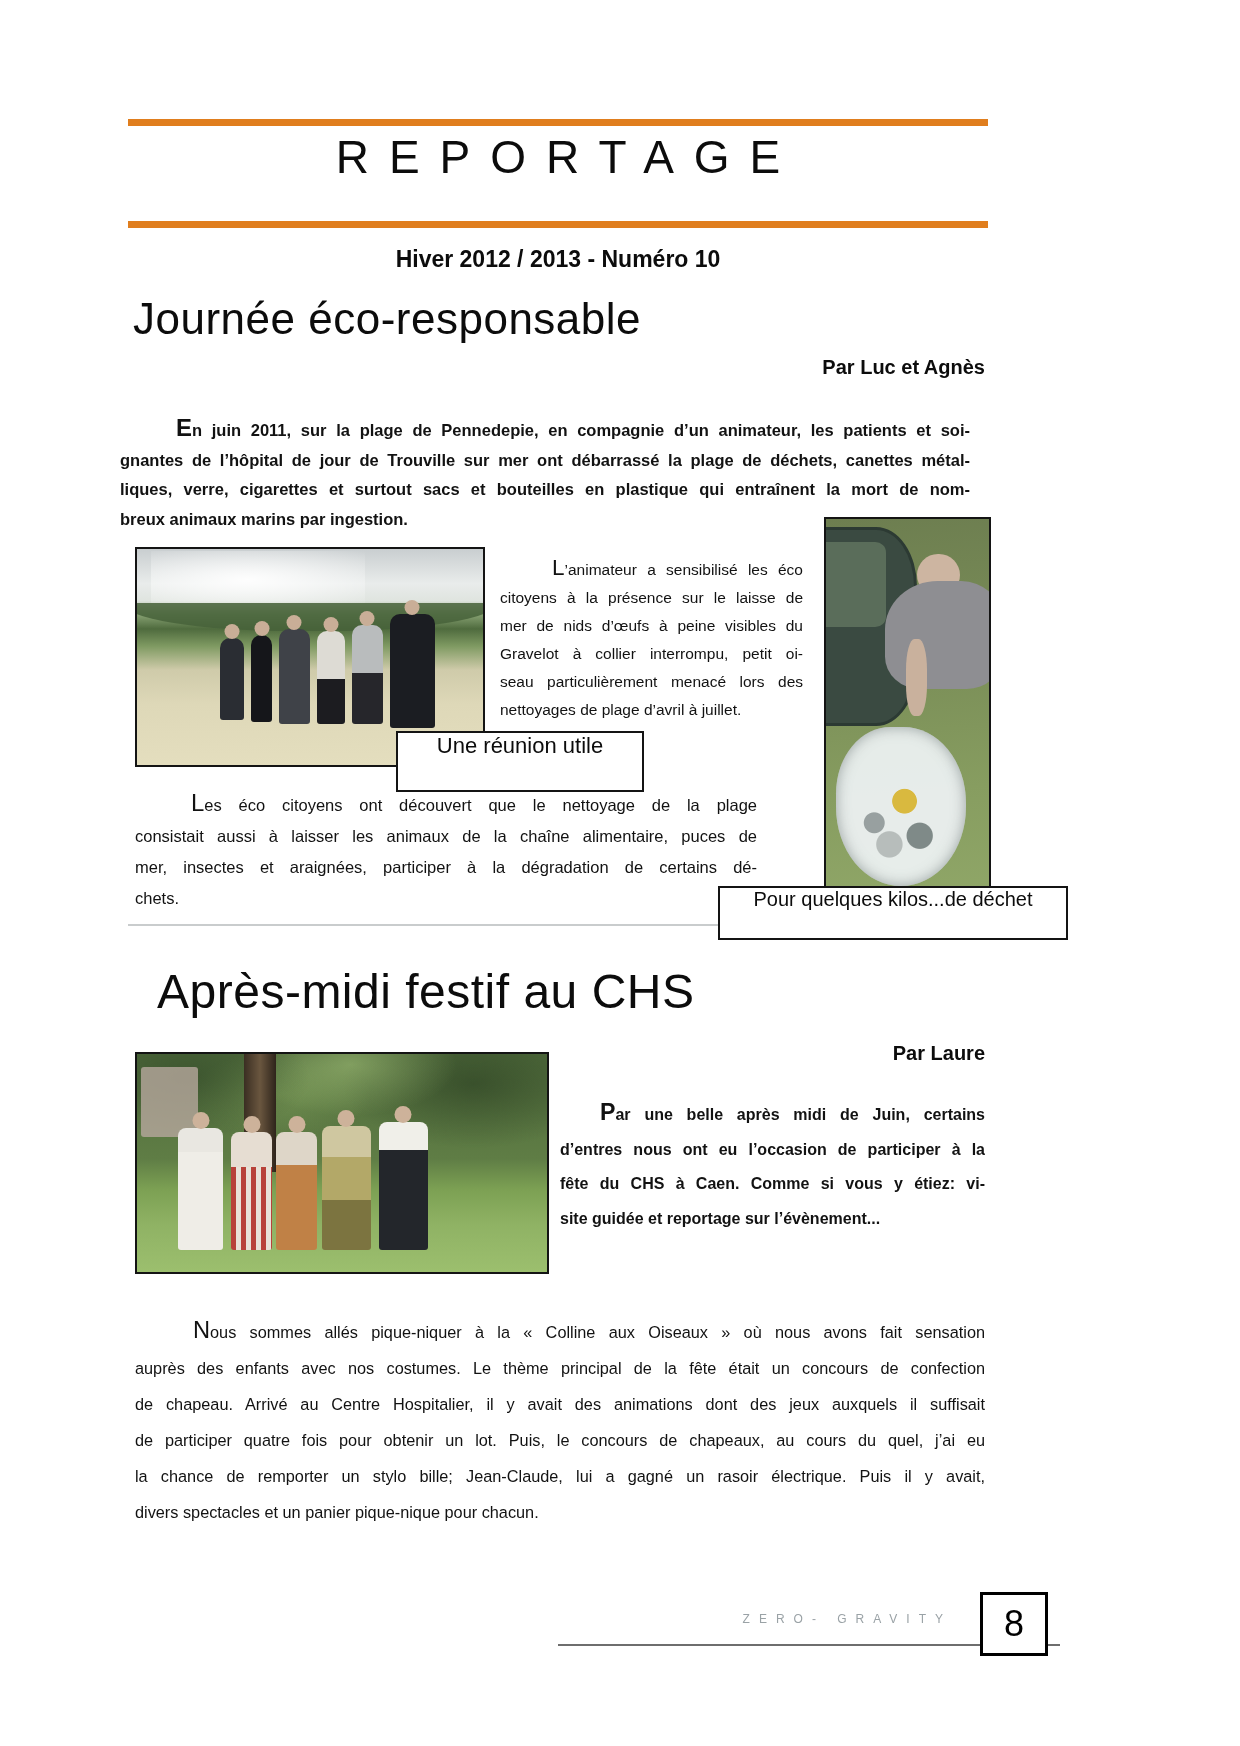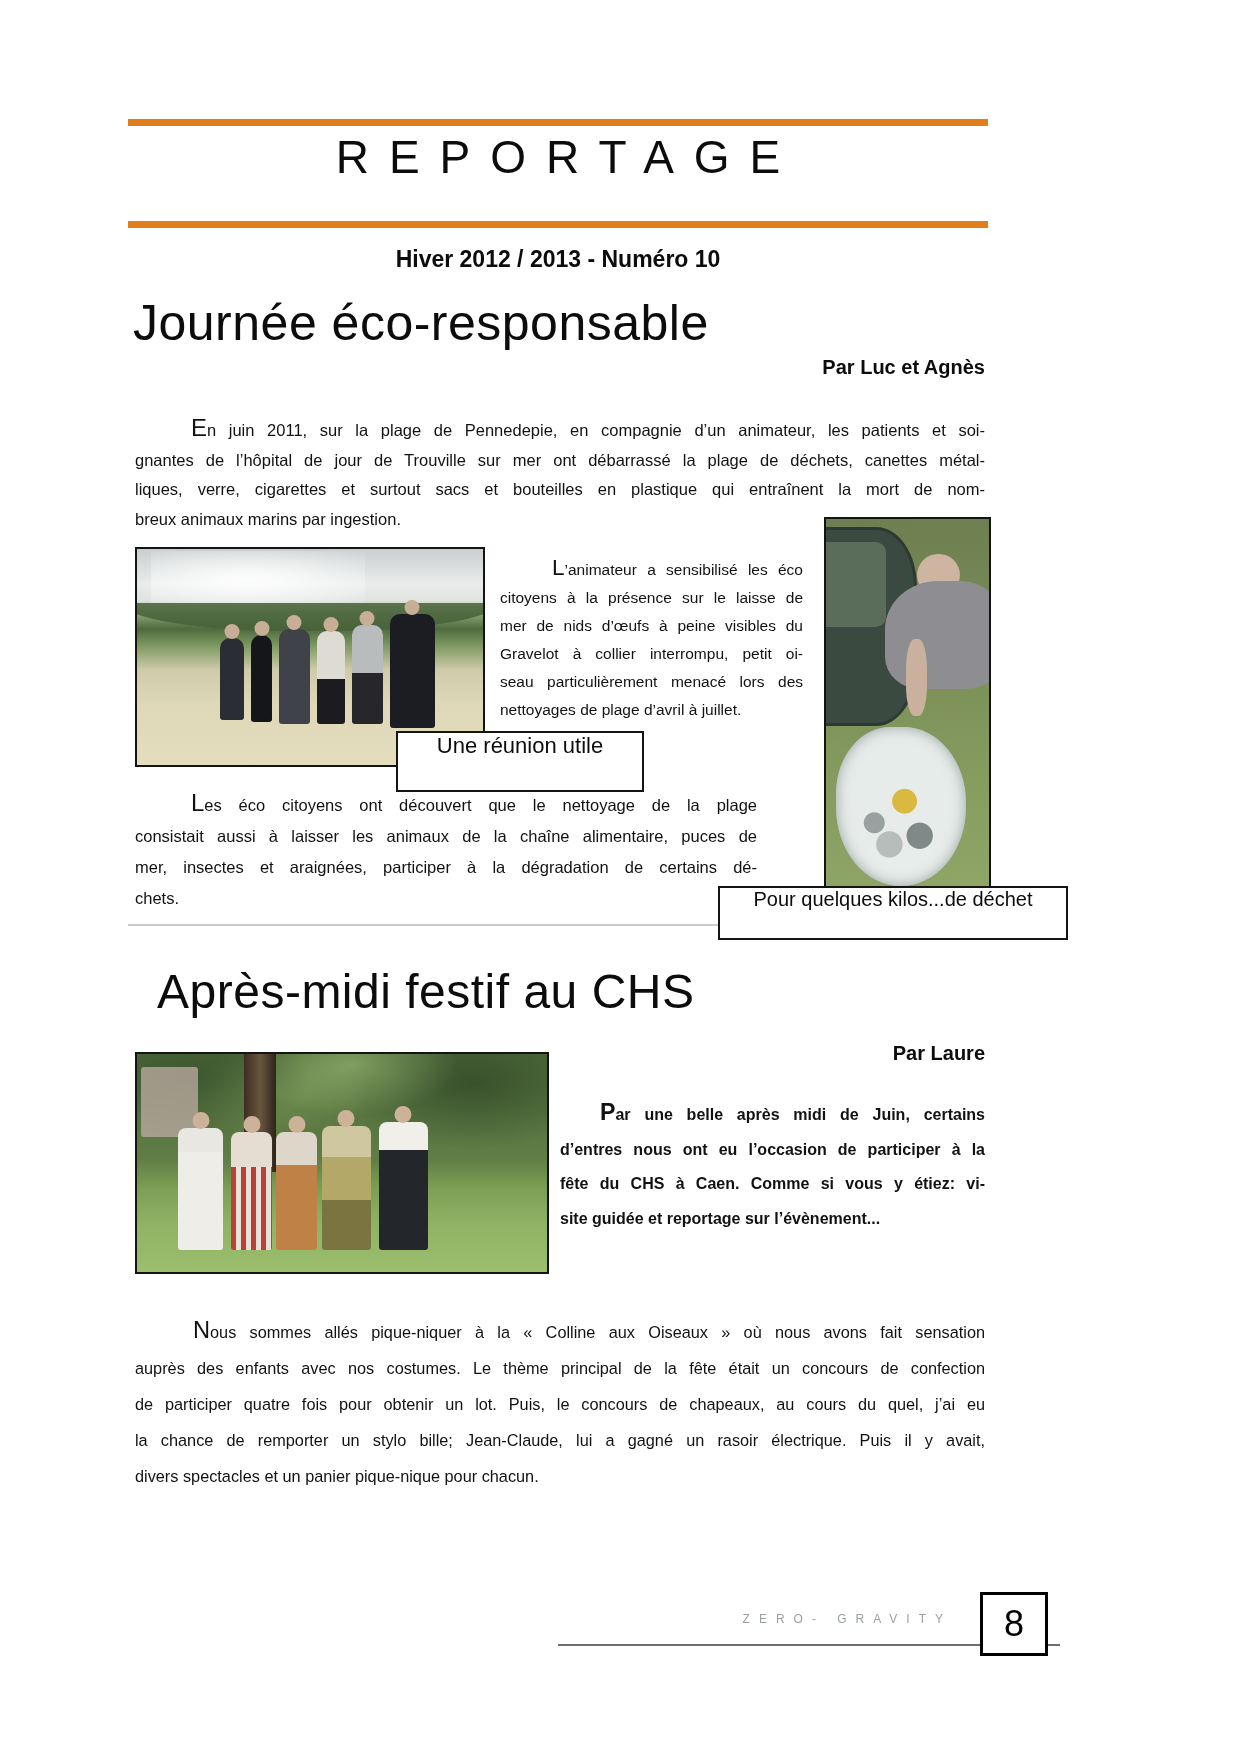--- a/index.html
+++ b/index.html
@@ -9,33 +9,33 @@
   }
   .rule { position:absolute; left:128px; width:860px; height:7px; background:#E07E1E; }
   .rule-top { top:119px; }
   .rule-mid { top:221px; }
   .section-title {
     position:absolute; left:128px; width:860px; top:130px; text-align:center;
     font-size:46px; font-weight:400; letter-spacing:20px; text-indent:20px; color:#0c0c0c;
   }
   .issue { position:absolute; left:128px; width:860px; top:246px; text-align:center;
     font-weight:bold; font-size:23px; color:#0c0c0c; }
-  .h1 { position:absolute; left:133px; top:294px; font-size:50px; font-weight:400; color:#0c0c0c; letter-spacing:0.5px; }
+  .h1 { position:absolute; left:133px; top:294px; font-size:44px; font-weight:400; color:#0c0c0c; letter-spacing:0.5px; }
   .h2 { position:absolute; left:133px; top:964px; font-size:48px; font-weight:400; color:#0c0c0c; letter-spacing:0.5px;margin-left:24px; }
   .byline { position:absolute; right:255px; font-weight:bold; font-size:20px; color:#0c0c0c; }
   .byline1 { top:356px; }
   .byline2 { top:1042px; }
 
   .para { position:absolute; overflow:hidden; }
   .tline { text-align:justify; text-align-last:justify; white-space:nowrap; }
   .tline.last { text-align-last:left; }
   .tline.indent { text-indent:56px; }
   .lead { font-size:1.45em; line-height:0.8; }
 
-  .p-intro { left:135px; top:416px; width:850px; font-size:16.5px; line-height:29.5px; }
+  .p-intro { left:120px; top:416px; width:850px; font-size:16.5px; line-height:29.5px;font-weight:bold; }
   .p-aside { left:500px; top:556px; width:303px; font-size:15.5px; line-height:28px; }
   .p-aside .tline.indent { text-indent:52px; }
   .p-body1 { left:135px; top:790px; width:622px; font-size:16.5px; line-height:31px; }
   .p-lead2 { left:560px; top:1098px; width:425px; font-size:16px; font-weight:bold; line-height:34.5px; }
   .p-lead2 .tline.indent { text-indent:40px; }
   .p-body2 { left:135px; top:1314px; width:850px; font-size:16.3px; line-height:36px; }
   .p-body2 .tline.indent { text-indent:58px; }
 
   .photo { position:absolute; border:2px solid #141414; overflow:hidden; background:#cfcfcf; }
   .photo .art { position:absolute; inset:0; filter:blur(0.7px); }
@@ -163,20 +163,21 @@
   <div class="para p-lead2">
       <div class="tline indent"><span class="lead">P</span>ar une belle après midi de Juin, certains</div>
       <div class="tline">d’entres nous ont eu l’occasion de participer à la</div>
       <div class="tline">fête du CHS à Caen. Comme si vous y étiez: vi-</div>
       <div class="tline last">site guidée et reportage sur l’évènement...</div>
     </div>
 
   <div class="para p-body2">
       <div class="tline indent"><span class="lead">N</span>ous sommes allés pique-niquer à la « Colline aux Oiseaux » où nous avons fait sensation</div>
       <div class="tline">auprès des enfants avec nos costumes. Le thème principal de la fête était un concours de confection</div>
+      <div class="tline">de chapeau. Arrivé au Centre Hospitalier, il y avait des animations dont des jeux auxquels il suffisait</div>
       <div class="tline">de participer quatre fois pour obtenir un lot. Puis, le concours de chapeaux, au cours du quel, j’ai eu</div>
       <div class="tline">la chance de remporter un stylo bille; Jean-Claude, lui a gagné un rasoir électrique. Puis il y avait,</div>
       <div class="tline last">divers spectacles et un panier pique-nique pour chacun.</div>
     </div>
 
   <div class="footer-brand">ZERO- GRAVITY</div>
   <div class="footer-line"></div>
   <div class="page-box">
     <span>8</span>
   </div>

